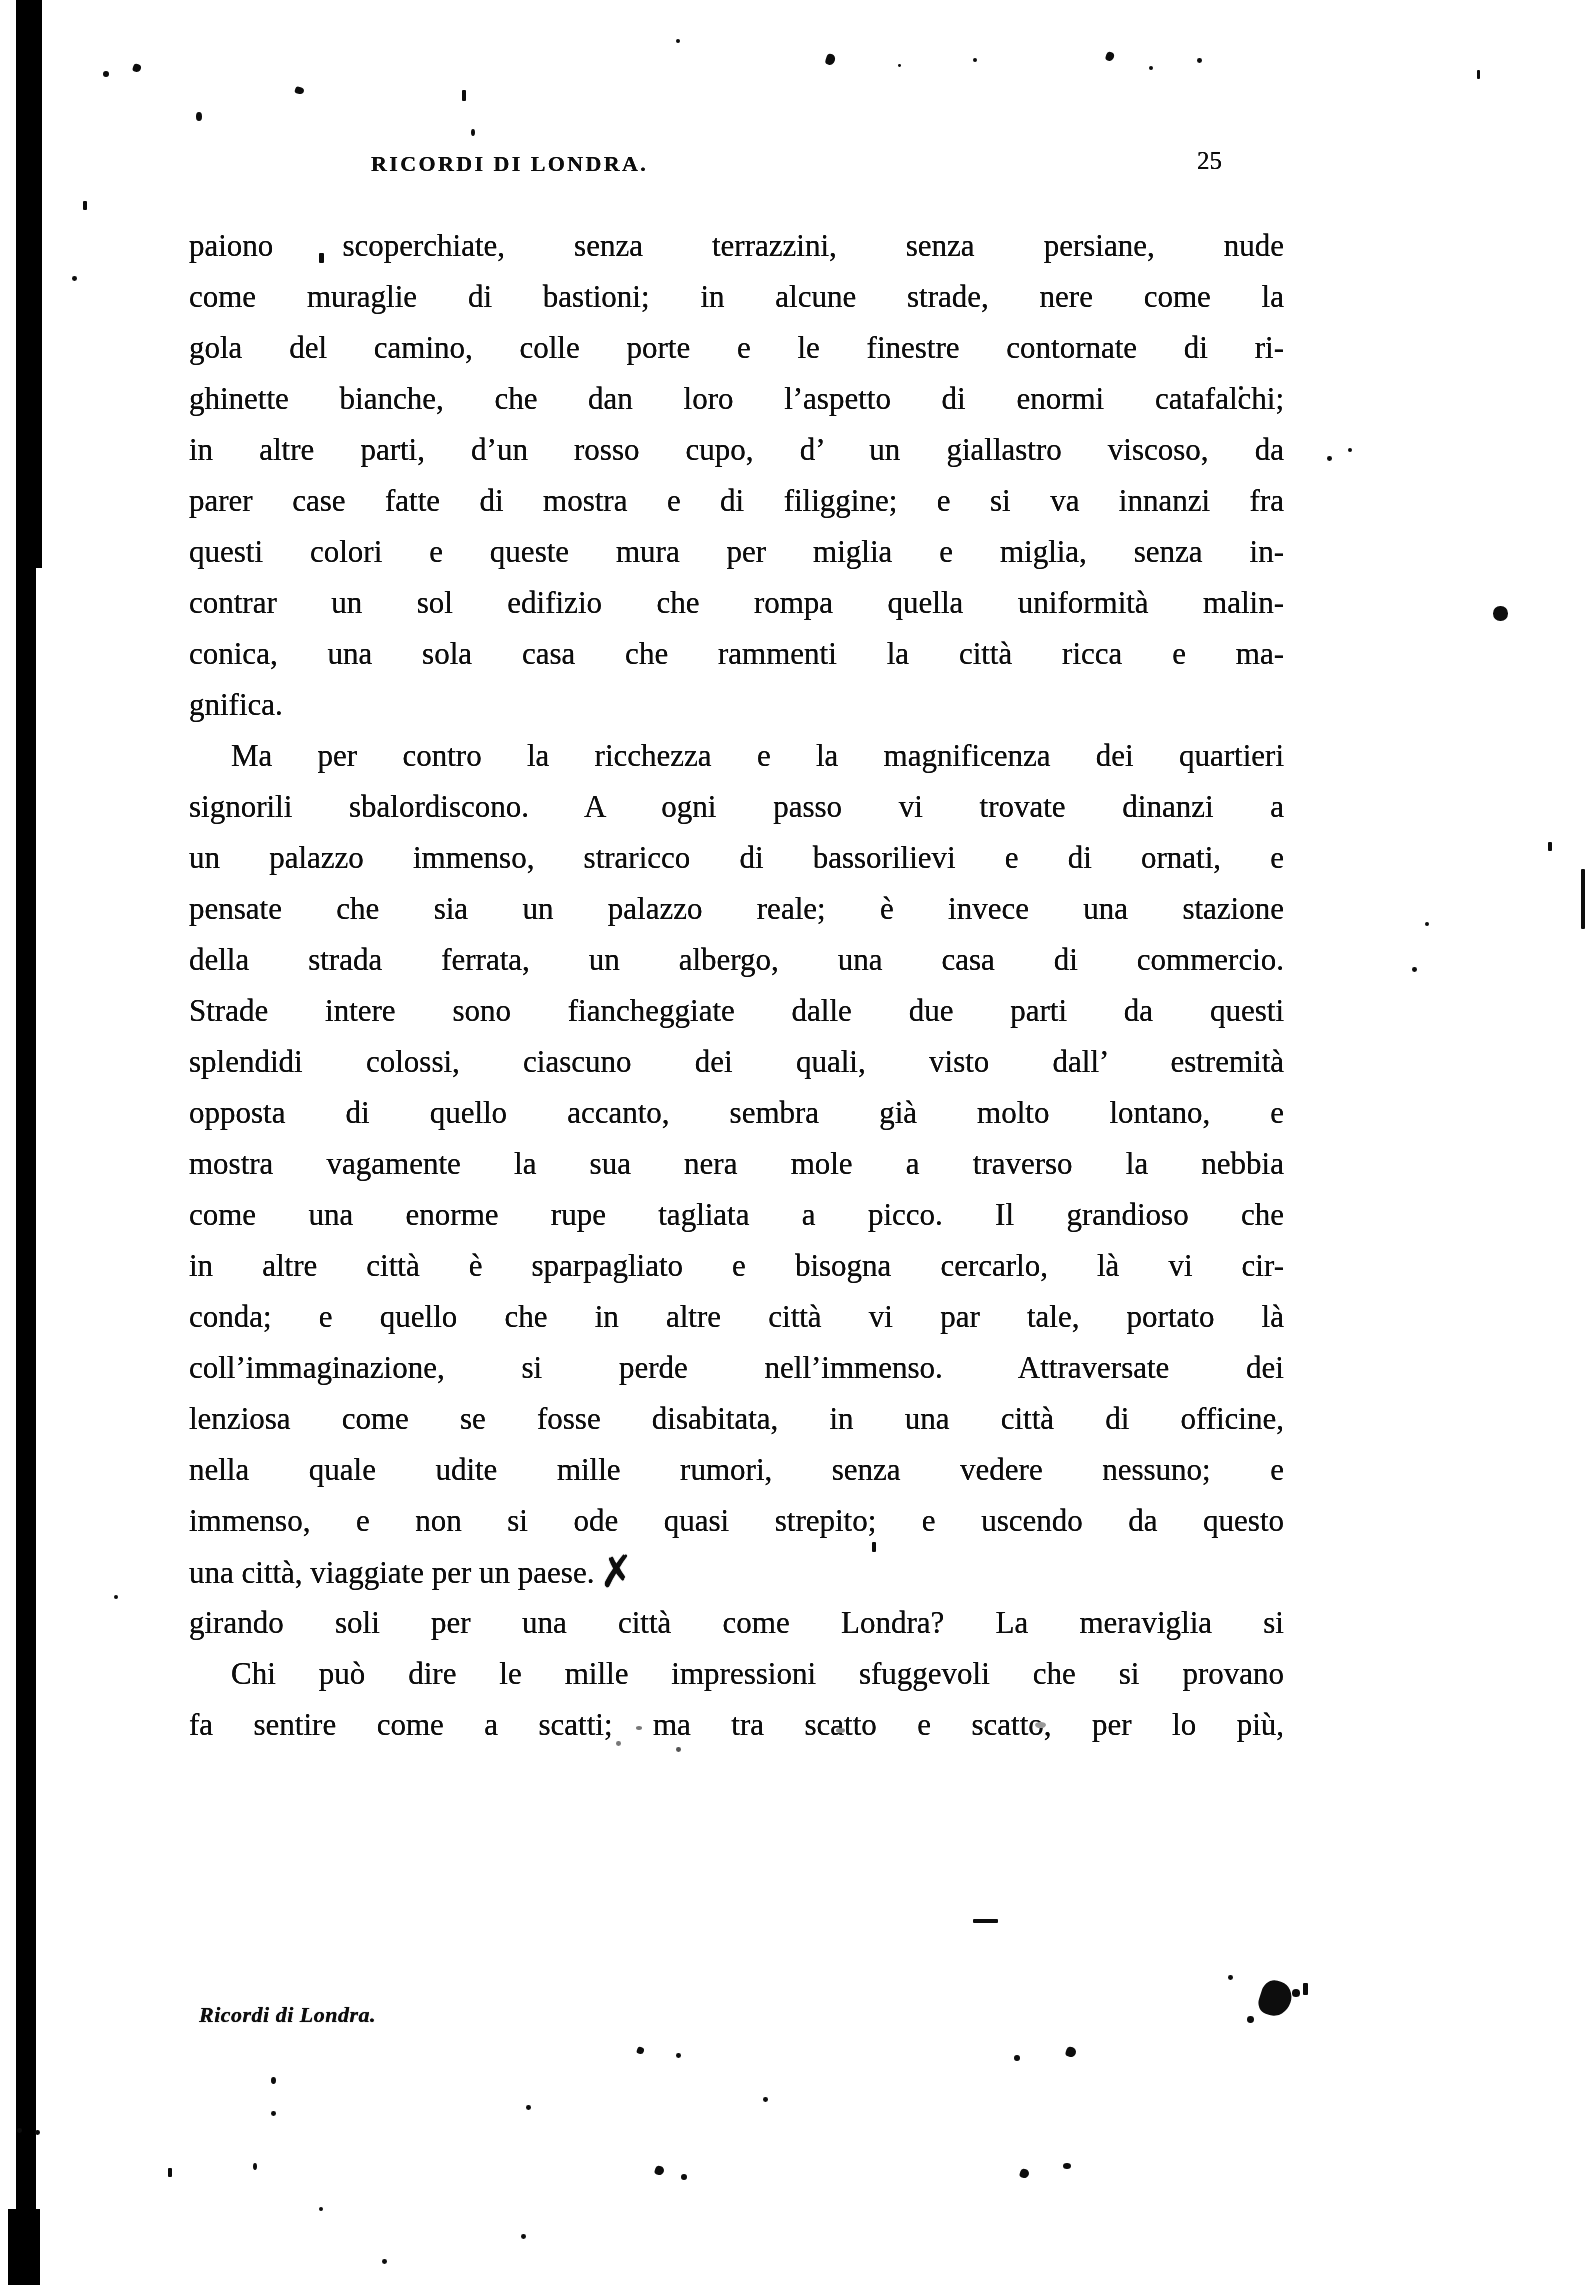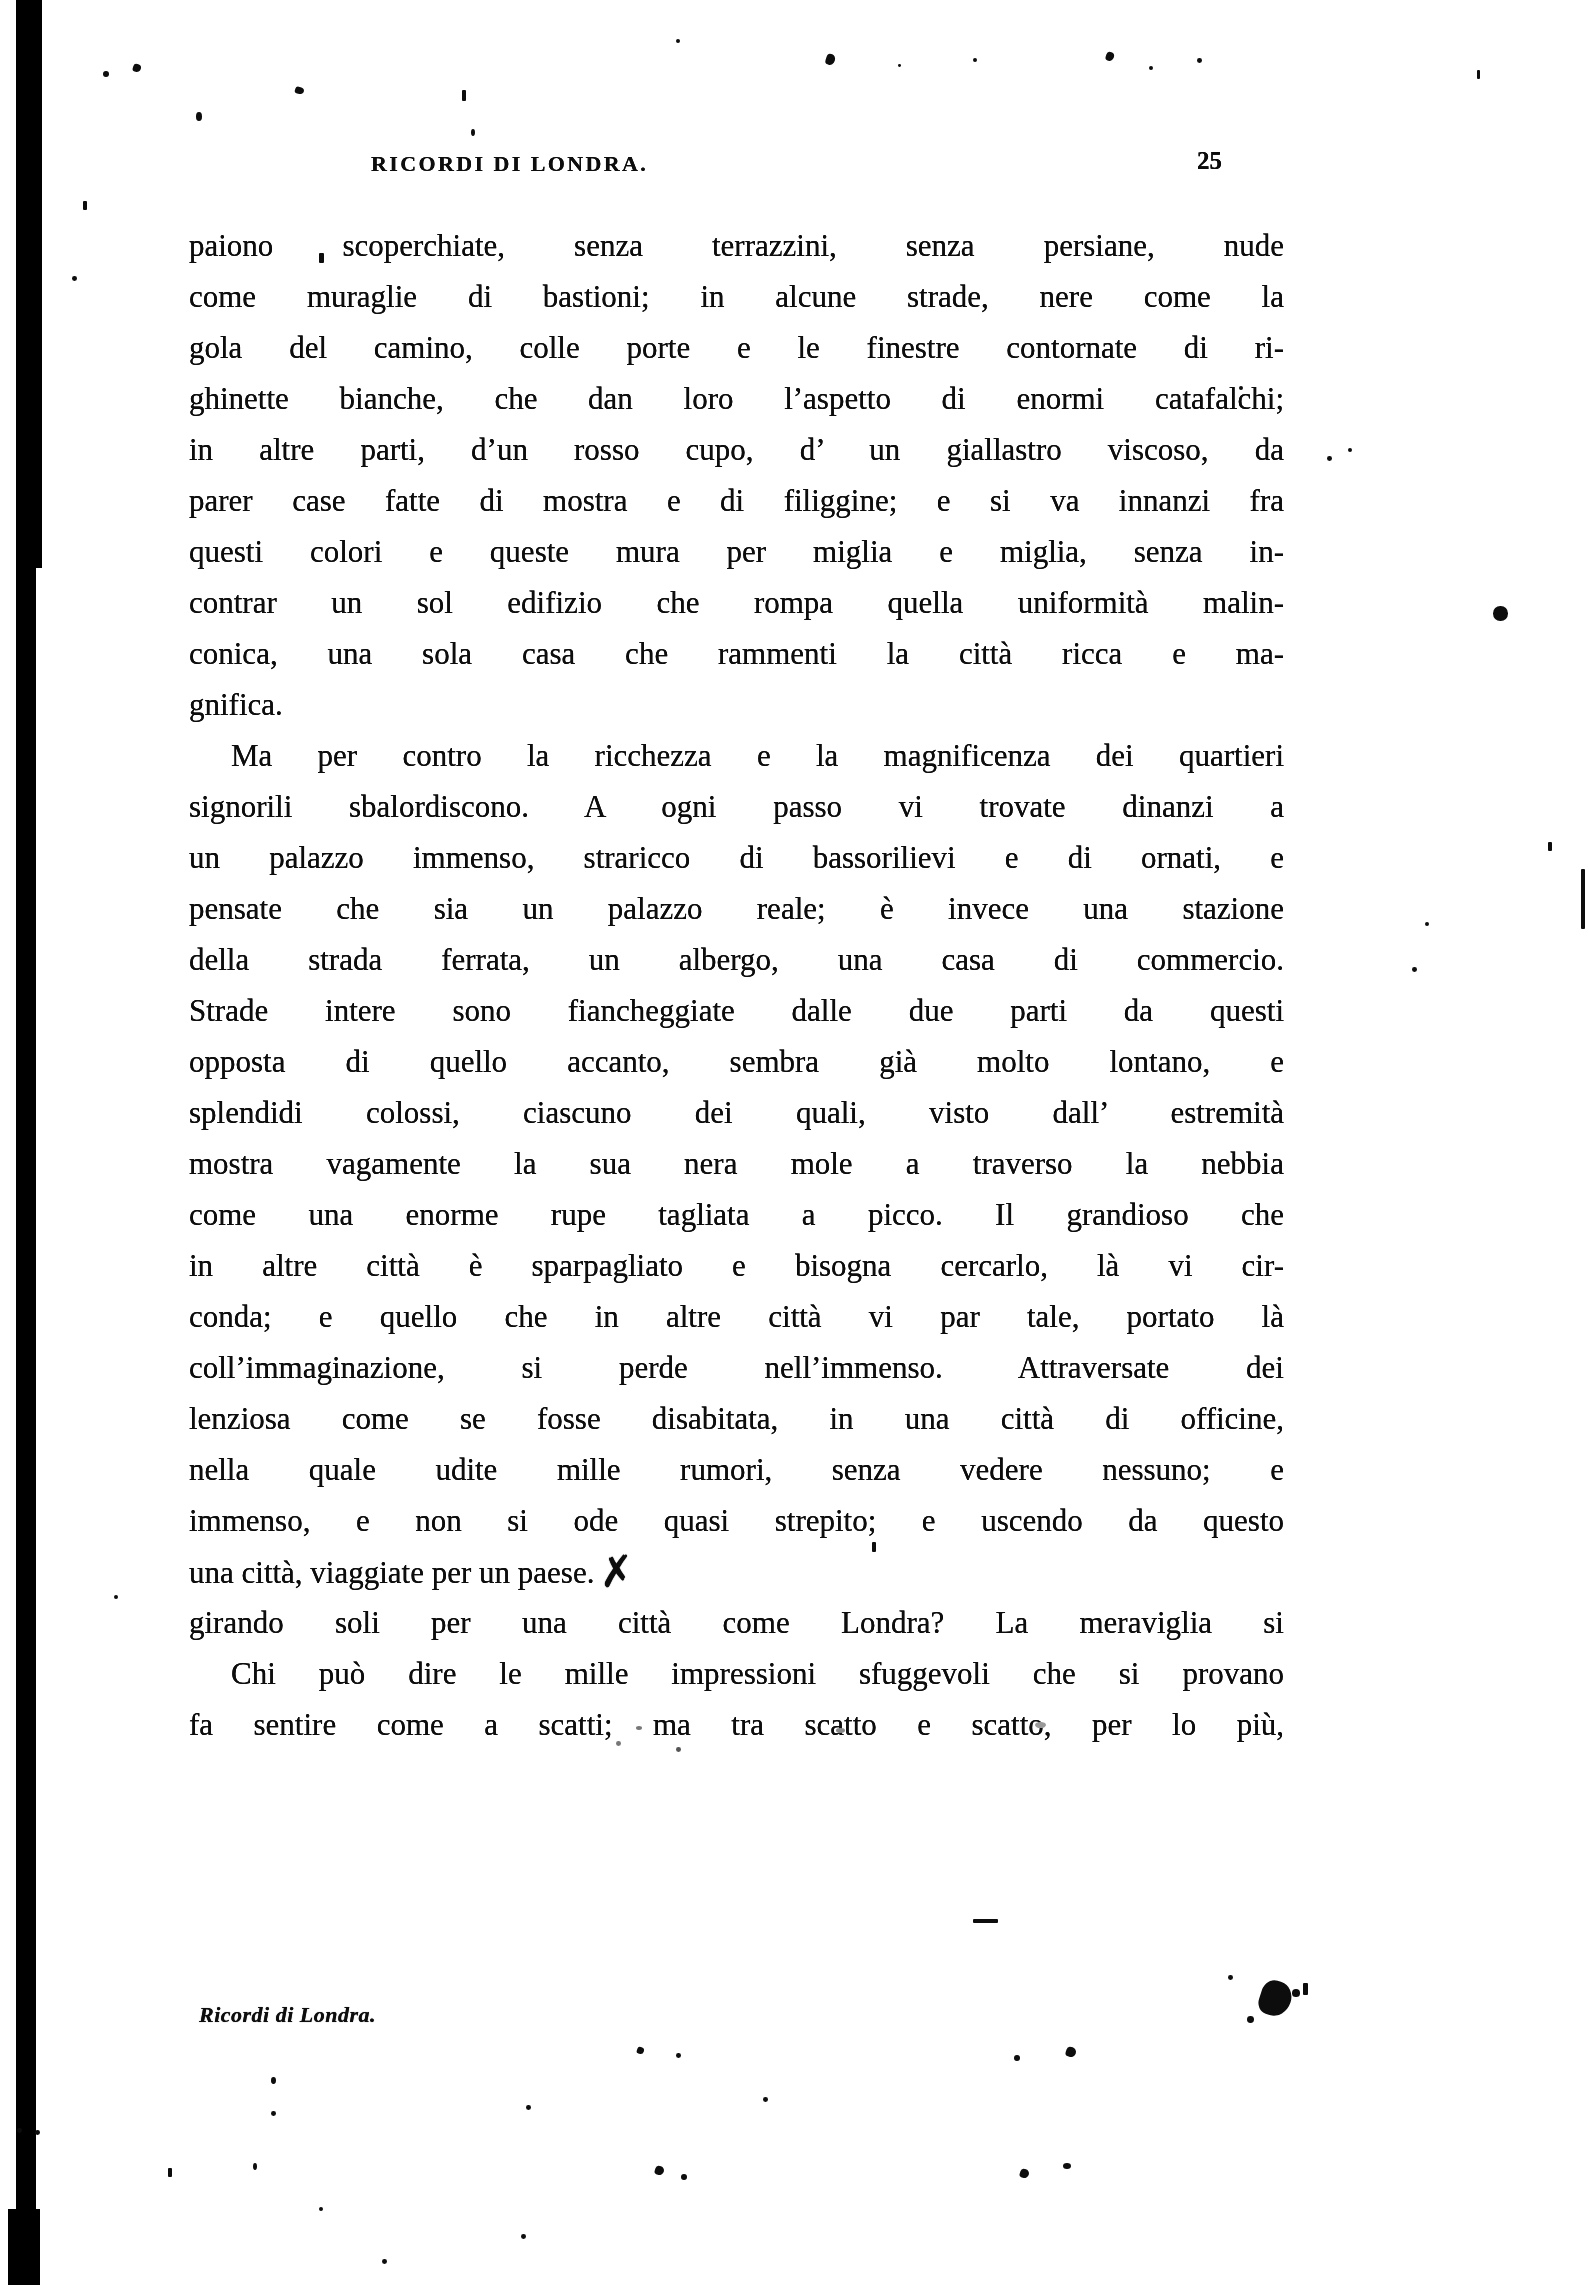--- a/index.html
+++ b/index.html
@@ -11,21 +11,21 @@
   .edge-bar{position:absolute;left:16.4px;top:0;width:20px;height:2245px;background:#000;}
   .edge-bar-top{position:absolute;left:16.4px;top:0;width:26px;height:568px;background:#000;}
   .edge-foot{position:absolute;left:7.7px;top:2209px;width:32px;height:76px;background:#000;}
 
   .running-head{
     position:absolute;left:371px;top:151px;font-size:22px;font-weight:bold;
     letter-spacing:2.4px;white-space:nowrap;
     text-shadow:0 0 0.5px #000;
   }
   .pagenum{
-    position:absolute;left:1197px;top:147px;font-size:25px;font-weight:bold;
+    position:absolute;left:1197px;top:147px;font-size:25px;font-weight:normal;
     text-shadow:0 0 0.5px #000;
   }
 
   .body-text{position:absolute;left:189px;top:220px;width:1095px;}
   .line{
     height:51px;line-height:51px;font-size:31px;
     text-align:justify;text-align-last:justify;
     overflow:hidden;white-space:normal;
     text-shadow:0 0 0.6px #000;
   }
@@ -69,22 +69,22 @@
       <div class="line">questi colori e queste mura per miglia e miglia, senza in-</div>
       <div class="line">contrar un sol edifizio che rompa quella uniformità malin-</div>
       <div class="line">conica, una sola casa che rammenti la città ricca e ma-</div>
       <div class="line last">gnifica.</div>
       <div class="line indent">Ma per contro la ricchezza e la magnificenza dei quartieri</div>
       <div class="line">signorili sbalordiscono. A ogni passo vi trovate dinanzi a</div>
       <div class="line">un palazzo immenso, straricco di bassorilievi e di ornati, e</div>
       <div class="line">pensate che sia un palazzo reale; è invece una stazione</div>
       <div class="line">della strada ferrata, un albergo, una casa di commercio.</div>
       <div class="line">Strade intere sono fiancheggiate dalle due parti da questi</div>
+      <div class="line">splendidi colossi, ciascuno dei quali, visto dall’ estremità</div>
       <div class="line">opposta di quello accanto, sembra già molto lontano, e</div>
-      <div class="line">splendidi colossi, ciascuno dei quali, visto dall’ estremità</div>
       <div class="line">mostra vagamente la sua nera mole a traverso la nebbia</div>
       <div class="line">come una enorme rupe tagliata a picco. Il grandioso che</div>
       <div class="line">in altre città è sparpagliato e bisogna cercarlo, là vi cir-</div>
       <div class="line">conda; e quello che in altre città vi par tale, portato là</div>
       <div class="line">coll’immaginazione, si perde nell’immenso. Attraversate dei</div>
       <div class="line">lenziosa come se fosse disabitata, in una città di officine,</div>
       <div class="line">nella quale udite mille rumori, senza vedere nessuno; e</div>
       <div class="line">immenso, e non si ode quasi strepito; e uscendo da questo</div>
       <div class="line last">una città, viaggiate per un paese.<span class="x-mark">✗</span></div>
       <div class="line">girando soli per una città come Londra? La meraviglia si</div>

